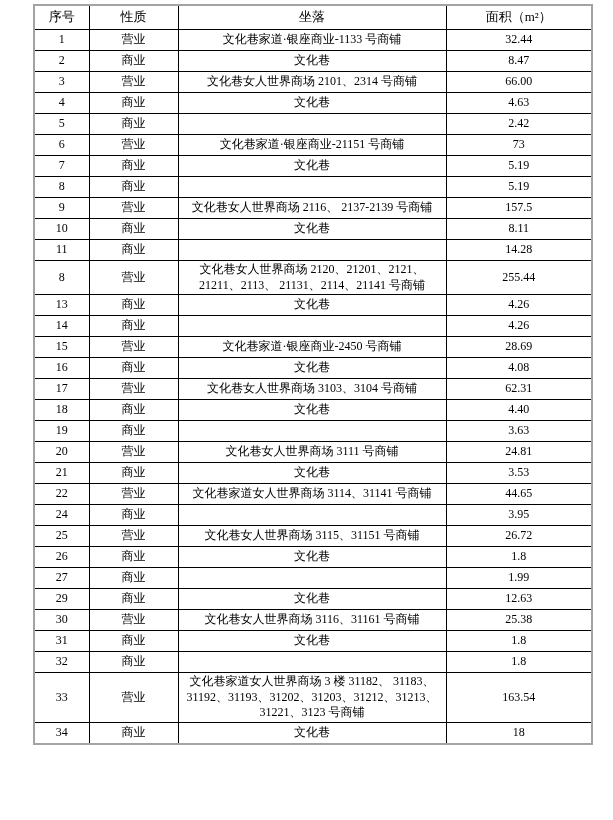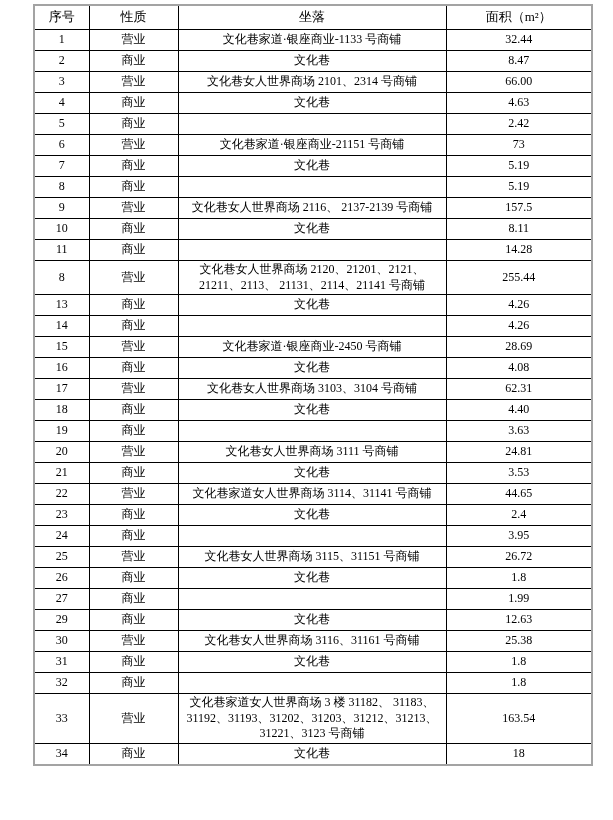--- a/index.html
+++ b/index.html
@@ -195,26 +195,20 @@
           <td>文化巷</td>
           <td>3.53</td>
         </tr>
         <tr>
           <td>22</td>
           <td>营业</td>
           <td>文化巷家道女人世界商场 3114、31141 号商铺</td>
           <td>44.65</td>
         </tr>
         <tr>
-          <td>23</td>
-          <td>商业</td>
-          <td>文化巷</td>
-          <td>2.4</td>
-        </tr>
-        <tr>
           <td>24</td>
           <td>商业</td>
           <td></td>
           <td>3.95</td>
         </tr>
         <tr>
           <td>25</td>
           <td>营业</td>
           <td>文化巷女人世界商场 3115、31151 号商铺</td>
           <td>26.72</td>

